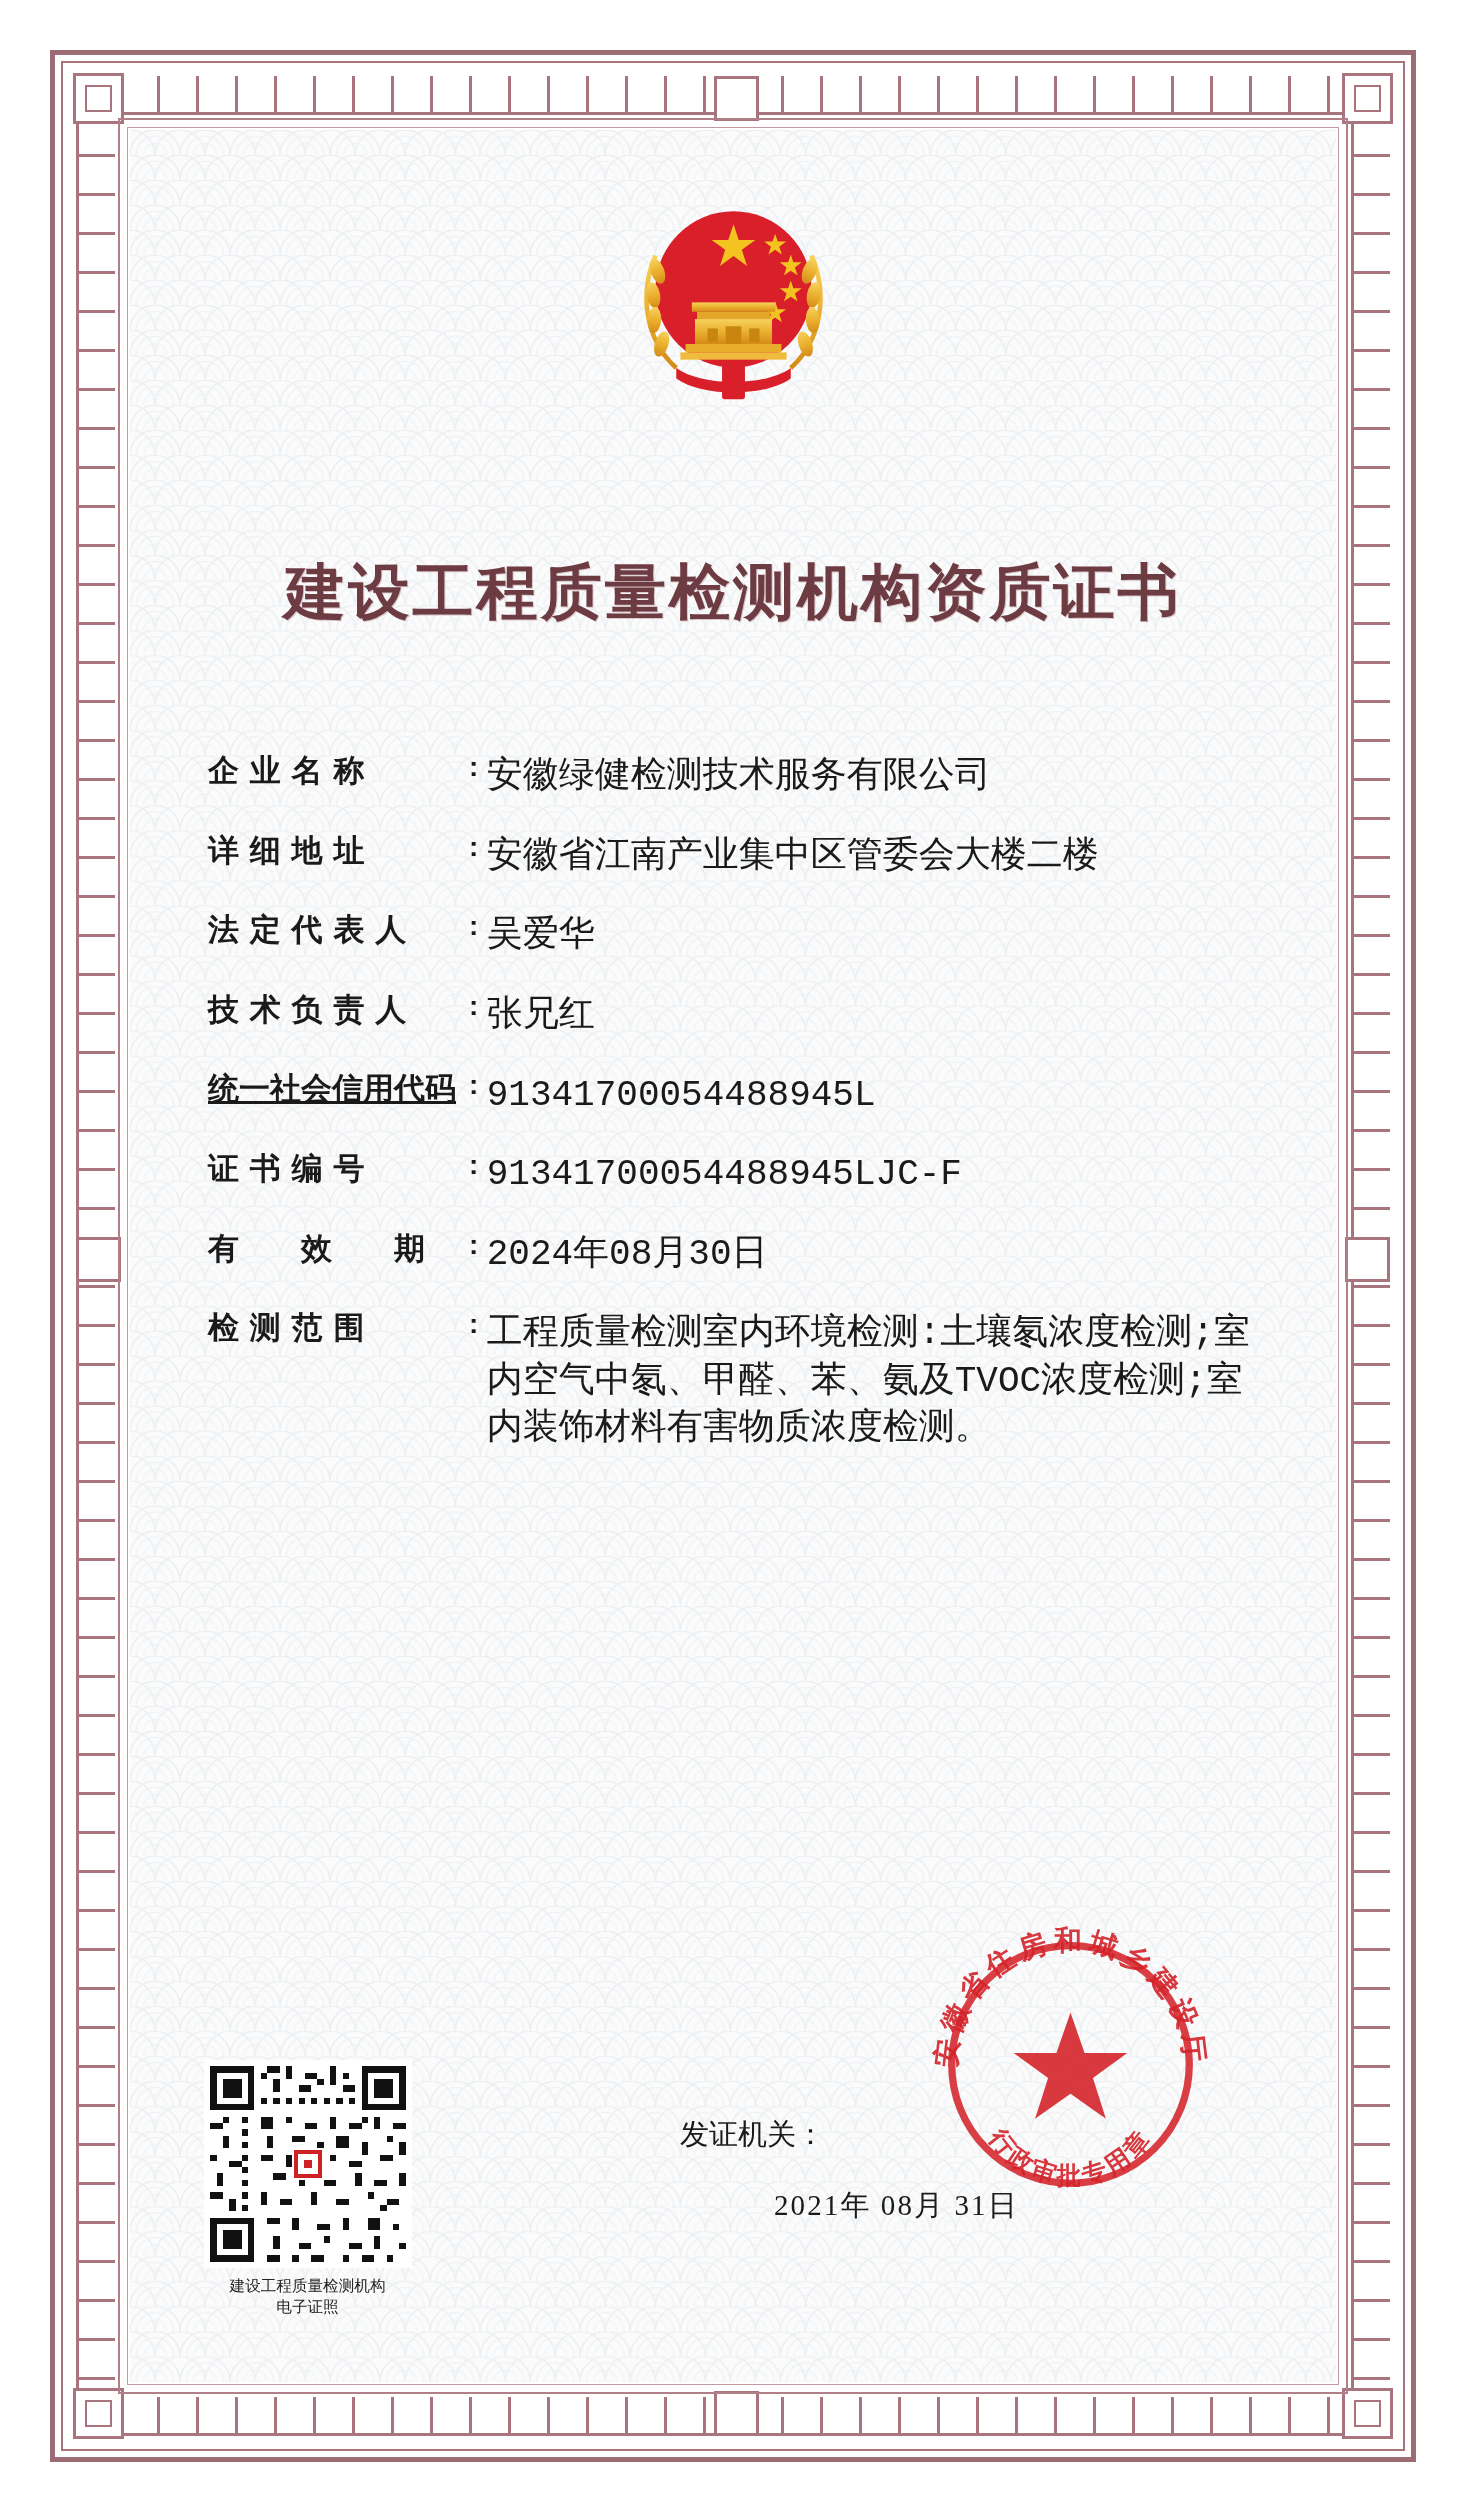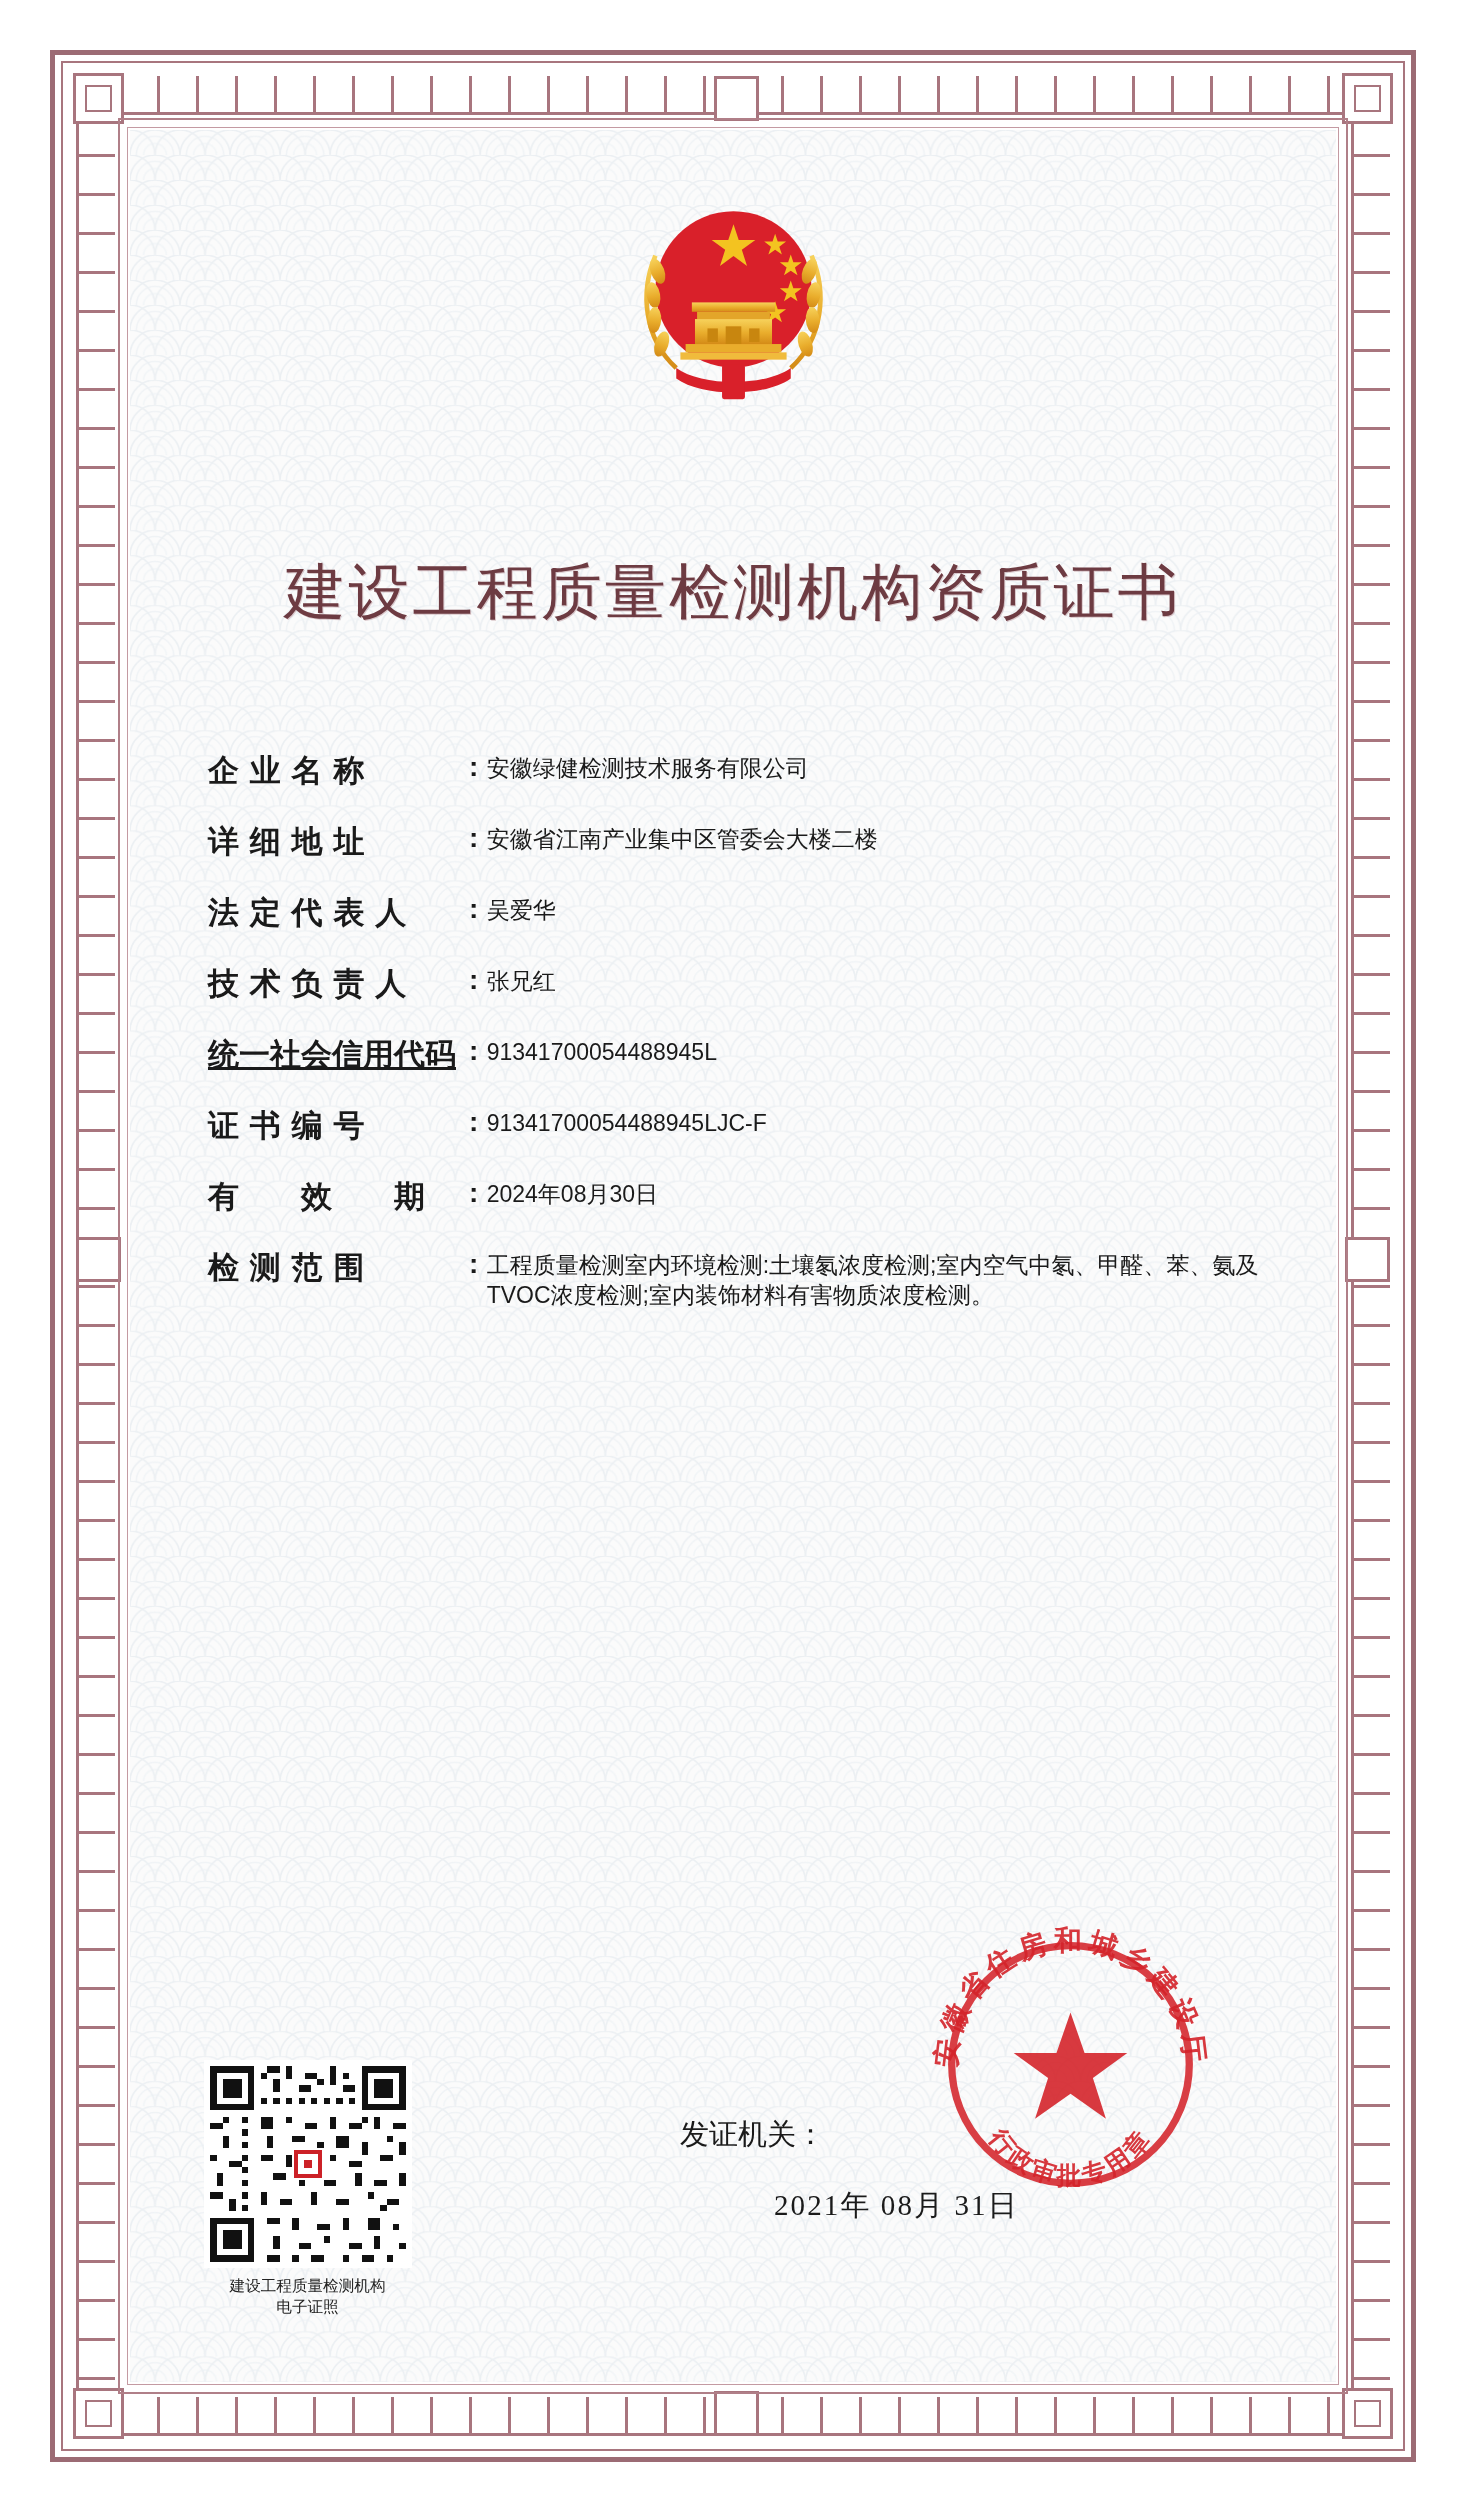--- a/index.html
+++ b/index.html
@@ -138,21 +138,21 @@
 
   
   .cert-title {
     position: absolute;
     left: 0;
     right: 0;
     top: 422px;
     text-align: center;
     font-family: "DejaVu Sans", "Liberation Sans", sans-serif;
     font-size: 61px;
-    font-weight: normal;
+    font-weight: bold;
     letter-spacing: 3.1px;
     color: #6d3b42;
     text-shadow: 1px 1px 0 rgba(160,110,118,0.35);
   }
 
   
   .fields {
     position: absolute;
     left: 78px;
     right: 68px;
@@ -182,22 +182,22 @@
   }
   .field-colon {
     flex: 0 0 17.7px;
     font-size: 28px;
     font-weight: bold;
     color: #1a1a1a;
     line-height: 1.18;
   }
   .field-value {
     flex: 1 1 auto;
-    font-family: Liberation Sans, sans-serif;
-    font-size: 23px;
+    font-family: Liberation Mono, monospace;
+    font-size: 36px;
     color: #1a1a1a;
     line-height: 1.32;
     padding-top: 3.1px;
     word-break: break-all;
   }
 
   
   .qr-block {
     position: absolute;
     left: 68px;

